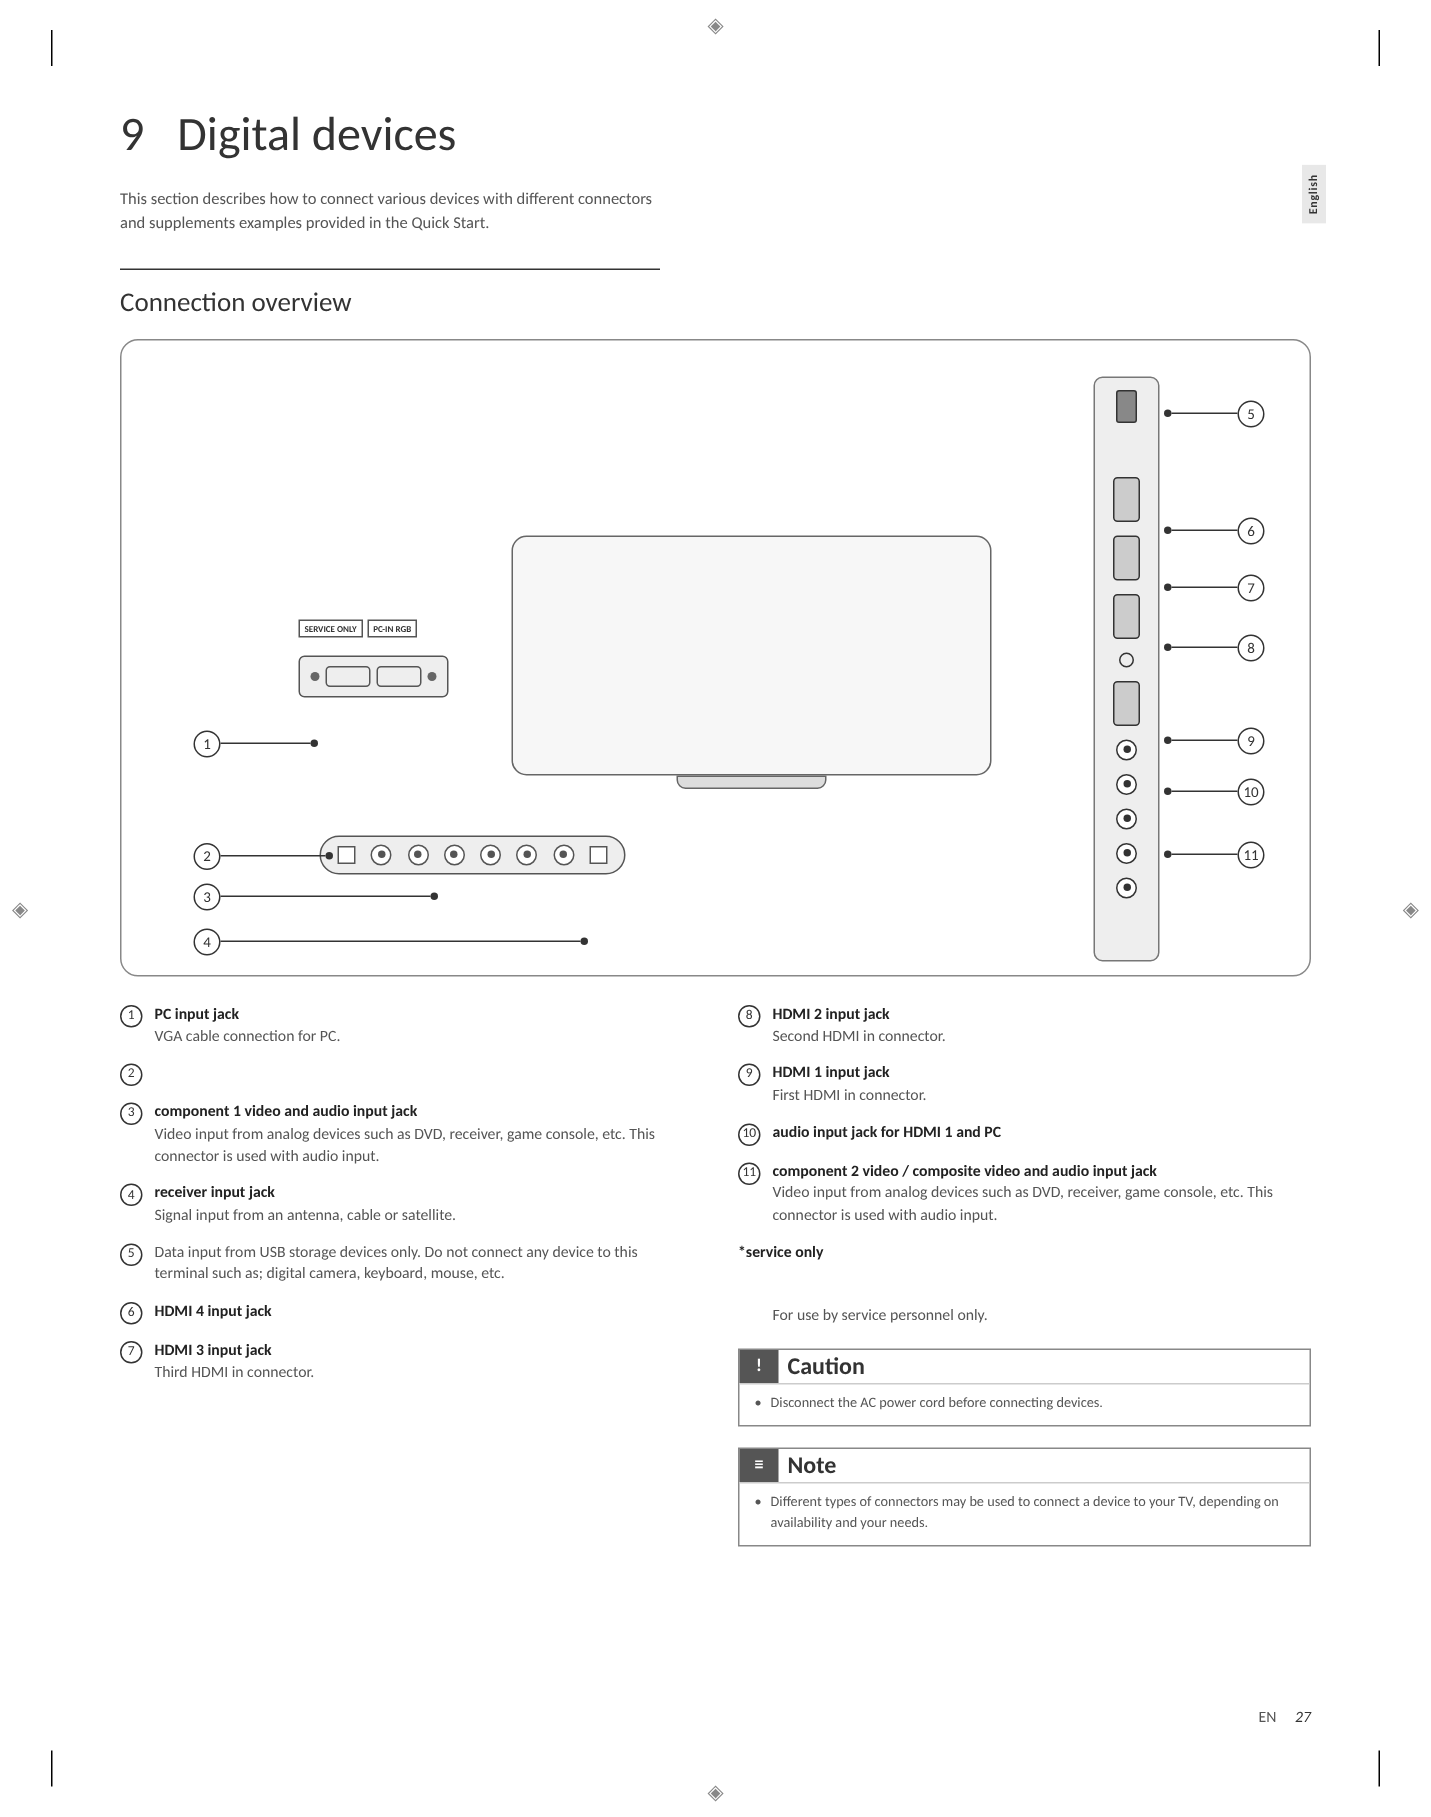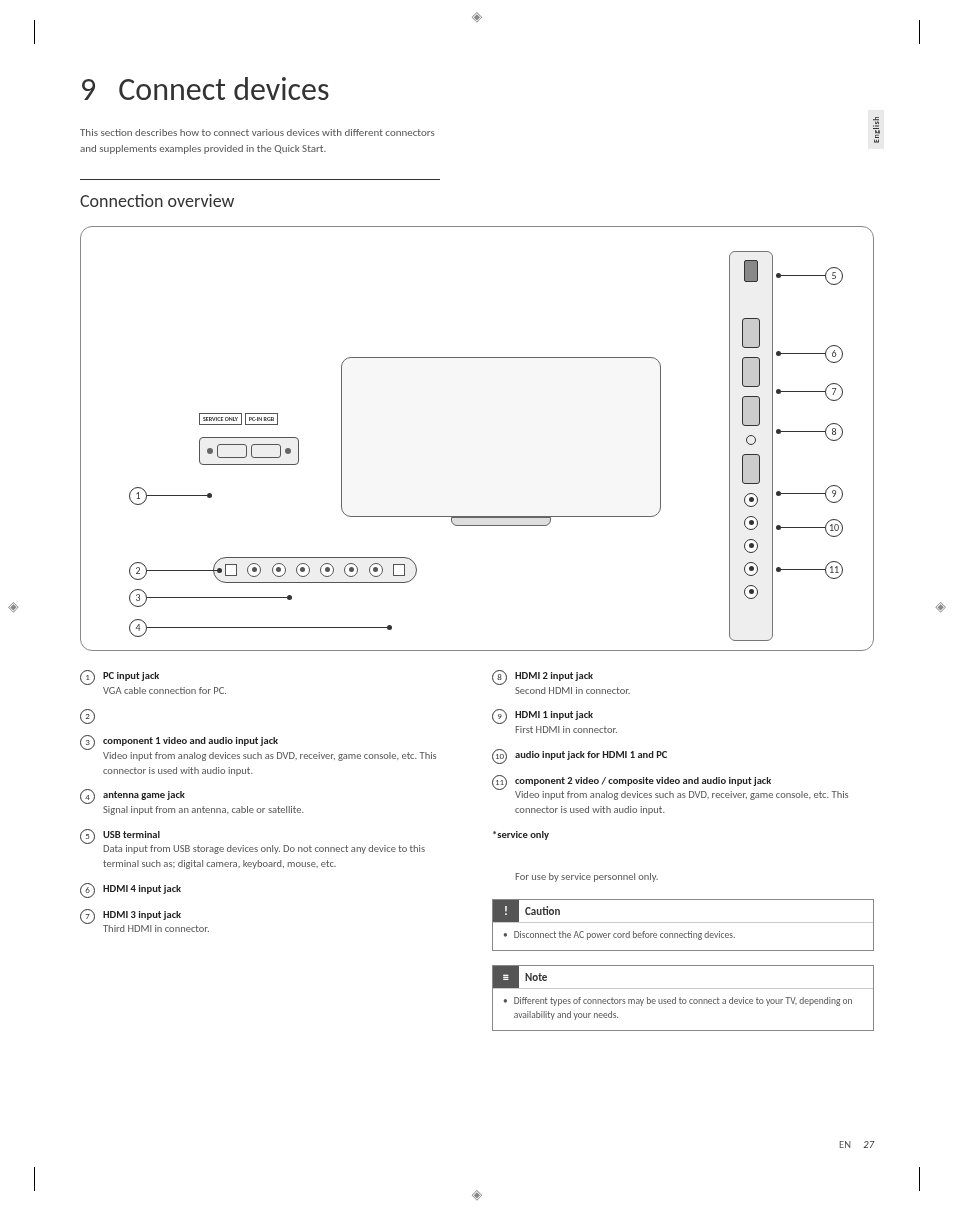--- a/index.html
+++ b/index.html
@@ -239,21 +239,21 @@
     width: 26px;
     height: 22px;
     background: #555;
     display:flex;
     align-items:center;
     justify-content:center;
     color:#fff;
     font-size: 12px;
     font-weight: bold;
   }
-  .box .header .label { font-weight: 600; font-size:11px; }
+  .box .header .label { font-weight: 600; font-size:16px; }
   .box .body {
     padding: 6px 10px 8px 10px;
     display: flex;
     gap: 6px;
     color: #555;
     border-top: 1px solid #ccc;
     line-height:1.4;
   }
   .box .body .bullet { flex-shrink:0; }
   .footer {
@@ -273,21 +273,21 @@
 <div class="reg-mark reg-left">◈</div>
 <div class="reg-mark reg-right">◈</div>
 <div class="crop tl"></div>
 <div class="crop tr"></div>
 <div class="crop bl"></div>
 <div class="crop br"></div>
 
 <div class="side-tab">English</div>
 
 <h1 class="chapter">
-  <span class="num">9</span><span>Connect devices</span>
+  <span class="num">9</span><span>Digital devices</span>
 </h1>
 
 <p class="intro">This section describes how to connect various devices with different connectors and supplements examples provided in the Quick Start.</p>
 
 <hr class="rule">
 <h2 class="section">Connection overview</h2>
 
 <div class="diagram">
   <div class="tv-body"></div>
   <div class="tv-base"></div>
@@ -402,28 +402,27 @@
     <div class="item">
       <span class="badge">3</span>
       <div class="content">
           <div class="title">component 1 video and audio input jack</div>
           <div class="desc">Video input from analog devices such as DVD, receiver, game console, etc. This connector is used with audio input.</div>
         </div>
     </div>
     <div class="item">
       <span class="badge">4</span>
       <div class="content">
-          <div class="title">antenna game jack</div>
+          <div class="title">receiver input jack</div>
           <div class="desc">Signal input from an antenna, cable or satellite.</div>
         </div>
     </div>
     <div class="item">
       <span class="badge">5</span>
       <div class="content">
-          <div class="title">USB terminal</div>
           <div class="desc">Data input from USB storage devices only. Do not connect any device to this terminal such as; digital camera, keyboard, mouse, etc.</div>
         </div>
     </div>
     <div class="item">
       <span class="badge">6</span>
       <div class="content">
           <div class="title">HDMI 4 input jack</div>
         </div>
     </div>
     <div class="item">

